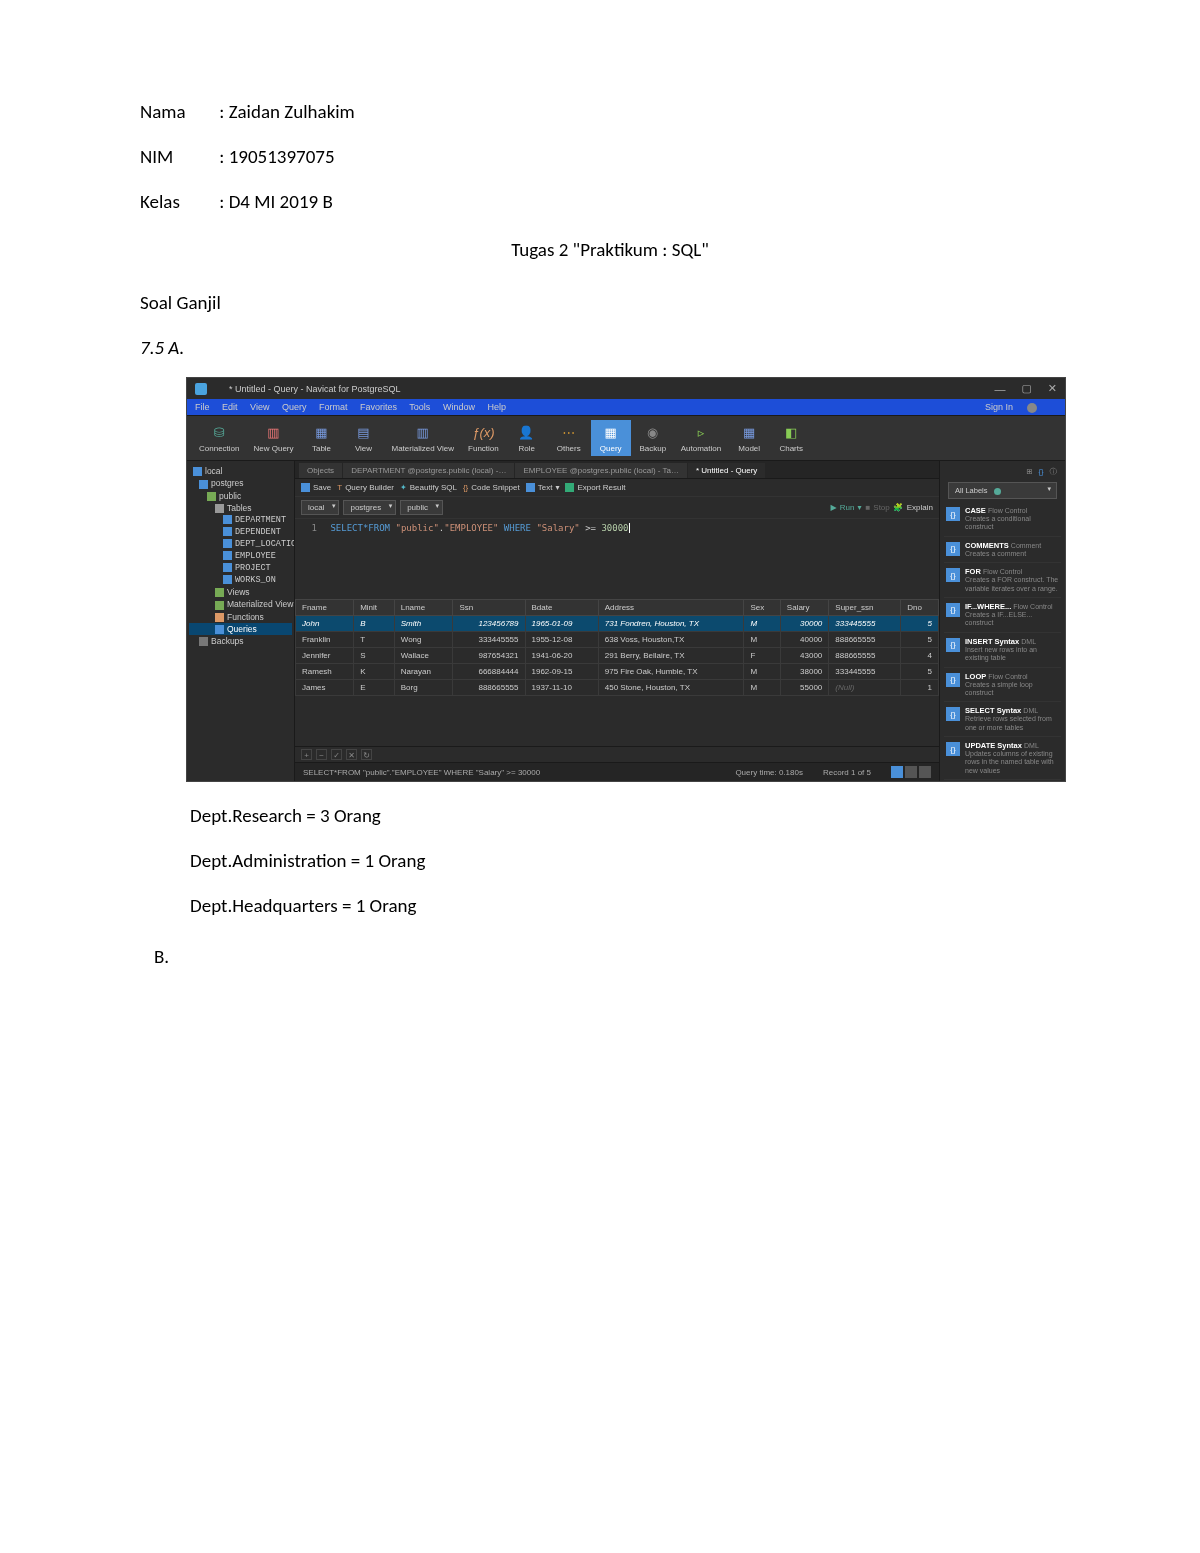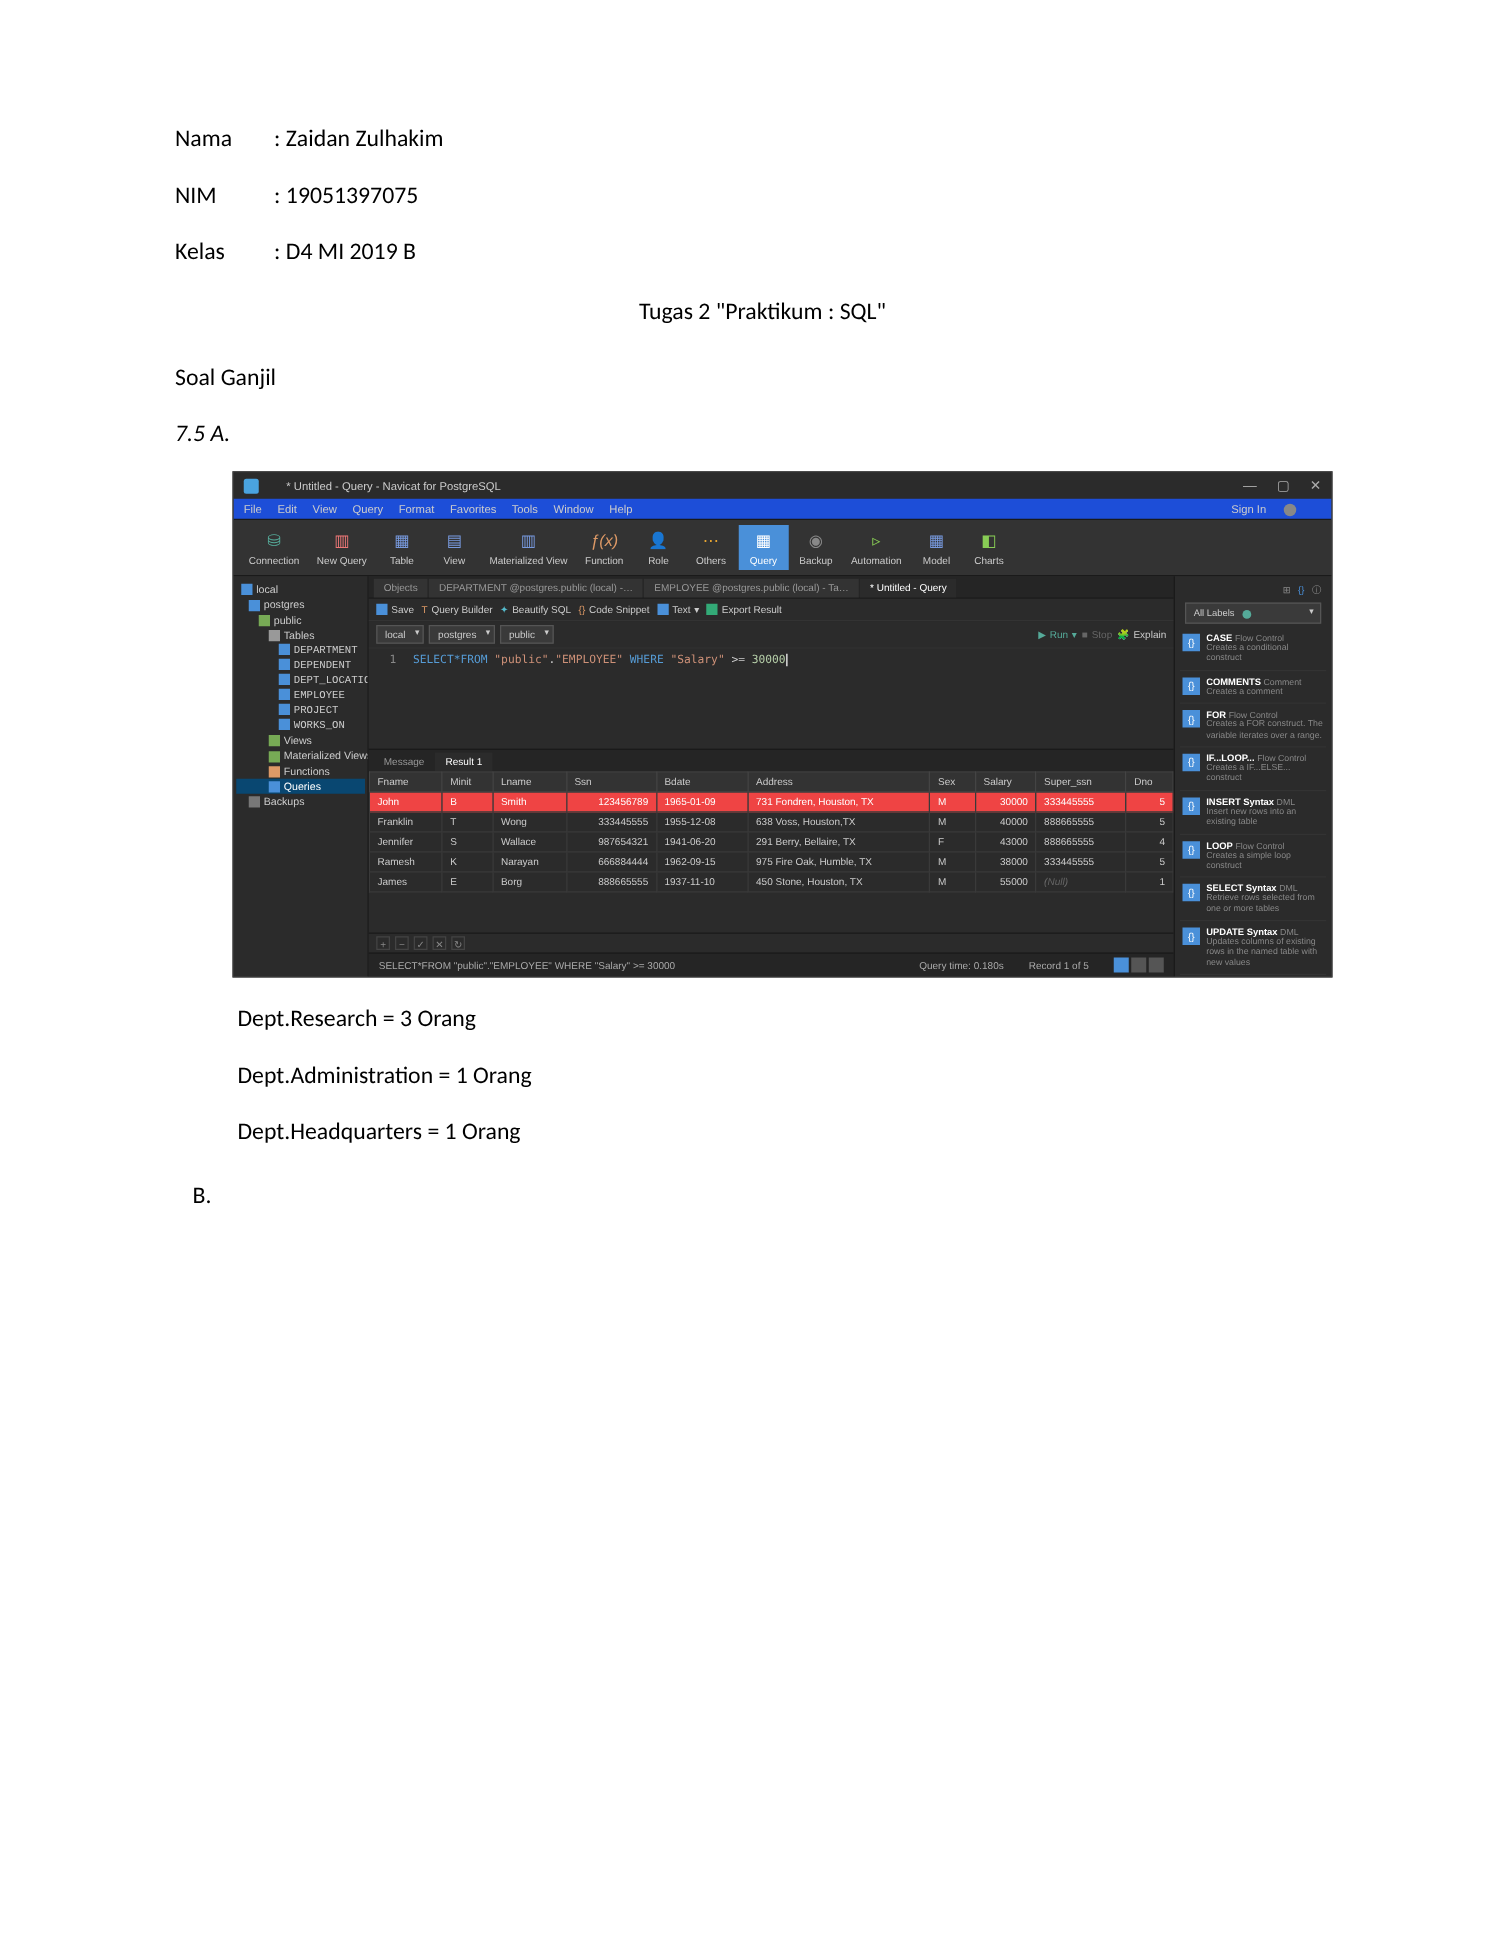--- a/index.html
+++ b/index.html
@@ -64,21 +64,21 @@
   .kw{color:#569cd6;} .str{color:#ce9178;} .op{color:#ccc;} .num{color:#b5cea8;} .cur{border-right:1px solid #fff;}
 
   .result-tabs { display:flex; gap:1px; background:#252525; padding:2px 4px 0; font-size:8px; border-top:1px solid #1a1a1a; }
   .rtab{padding:3px 8px;color:#999;cursor:default;}
   .rtab.active{background:#2b2b2b;color:#fff;}
 
   .grid { flex:1; overflow:auto; }
   .grid table { border-collapse:collapse; width:100%; font-size:8px; }
   .grid th { background:#333; color:#ccc; padding:3px 6px; text-align:left; border:1px solid #444; font-weight:normal; }
   .grid td { padding:3px 6px; border:1px solid #3a3a3a; color:#ccc; }
-  .grid tr.sel td { background:#ef4444; color:#fff; }
+  .grid tr.sel td { background:#0c4a6e; color:#fff;font-style:italic; }
   .grid td.r { text-align:right; }
   .grid td.null { color:#666; font-style:italic; }
 
   .grid-footer { display:flex; padding:2px 6px; background:#2b2b2b; border-top:1px solid #1a1a1a; font-size:8px; align-items:center; }
   .footer-btns{display:flex;gap:4px;}
   .fbtn{display:inline-block;width:11px;height:11px;line-height:11px;text-align:center;color:#888;border:1px solid #444;}
 
   .statusbar { display:flex; padding:3px 8px; background:#252525; font-size:8px; color:#aaa; justify-content:space-between; align-items:center; border-top:1px solid #1a1a1a;}
   .statusbar .sb-r{display:flex;gap:20px;align-items:center;}
   .view-toggles{display:flex;gap:2px;}
@@ -263,24 +263,20 @@
       <div class="editor">
         <span class="ln">1</span>
         <span class="kw">SELECT</span><span class="kw">*</span><span class="kw">FROM</span>
         <span class="str">"public"</span><span class="op">.</span><span class="str">"EMPLOYEE"</span>
         <span class="kw">WHERE</span>
         <span class="str">"Salary"</span>
         <span class="op">&gt;=</span>
         <span class="num cur">30000</span>
       </div>
 
-      <div class="result-tabs">
-        <div class="rtab">Message</div>
-        <div class="rtab active">Result 1</div>
-      </div>
 
       <div class="grid">
         <table>
           <thead>
               <tr id="grid-head">
                 <th>Fname</th>
                 <th>Minit</th>
                 <th>Lname</th>
                 <th>Ssn</th>
                 <th>Bdate</th>
@@ -407,21 +403,21 @@
           <div class="snip">
             <div class="snip-icn">{}</div>
             <div class="snip-body">
               <div class="snip-title"><b>FOR</b> <span class="tag">Flow Control</span></div>
               <div class="snip-desc">Creates a FOR construct. The variable iterates over a range.</div>
             </div>
           </div>
           <div class="snip">
             <div class="snip-icn">{}</div>
             <div class="snip-body">
-              <div class="snip-title"><b>IF...LOOP...</b> <span class="tag">Flow Control</span></div>
+              <div class="snip-title"><b>IF...WHERE...</b> <span class="tag">Flow Control</span></div>
               <div class="snip-desc">Creates a IF...ELSE... construct</div>
             </div>
           </div>
           <div class="snip">
             <div class="snip-icn">{}</div>
             <div class="snip-body">
               <div class="snip-title"><b>INSERT Syntax</b> <span class="tag">DML</span></div>
               <div class="snip-desc">Insert new rows into an existing table</div>
             </div>
           </div>

